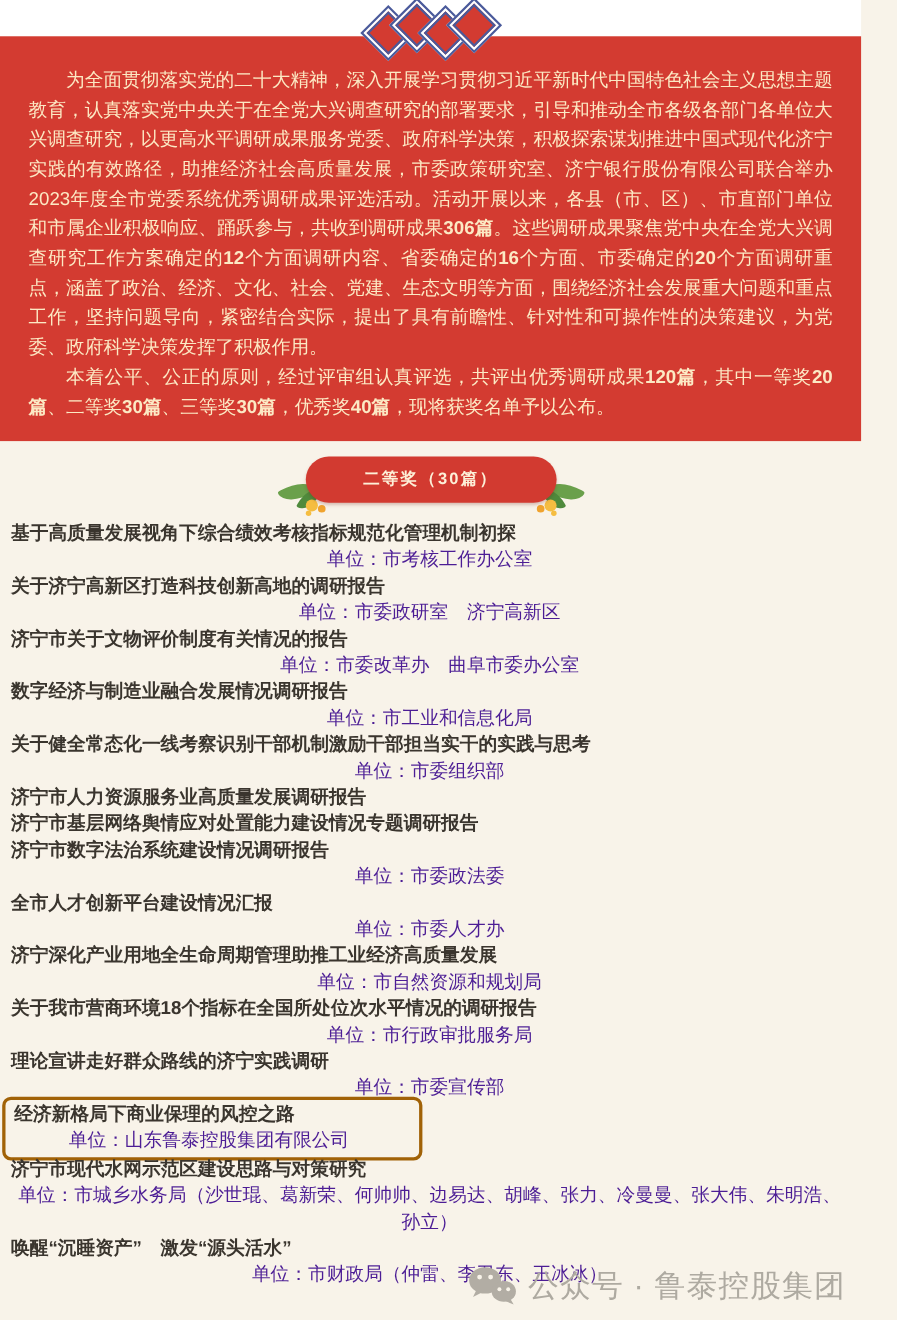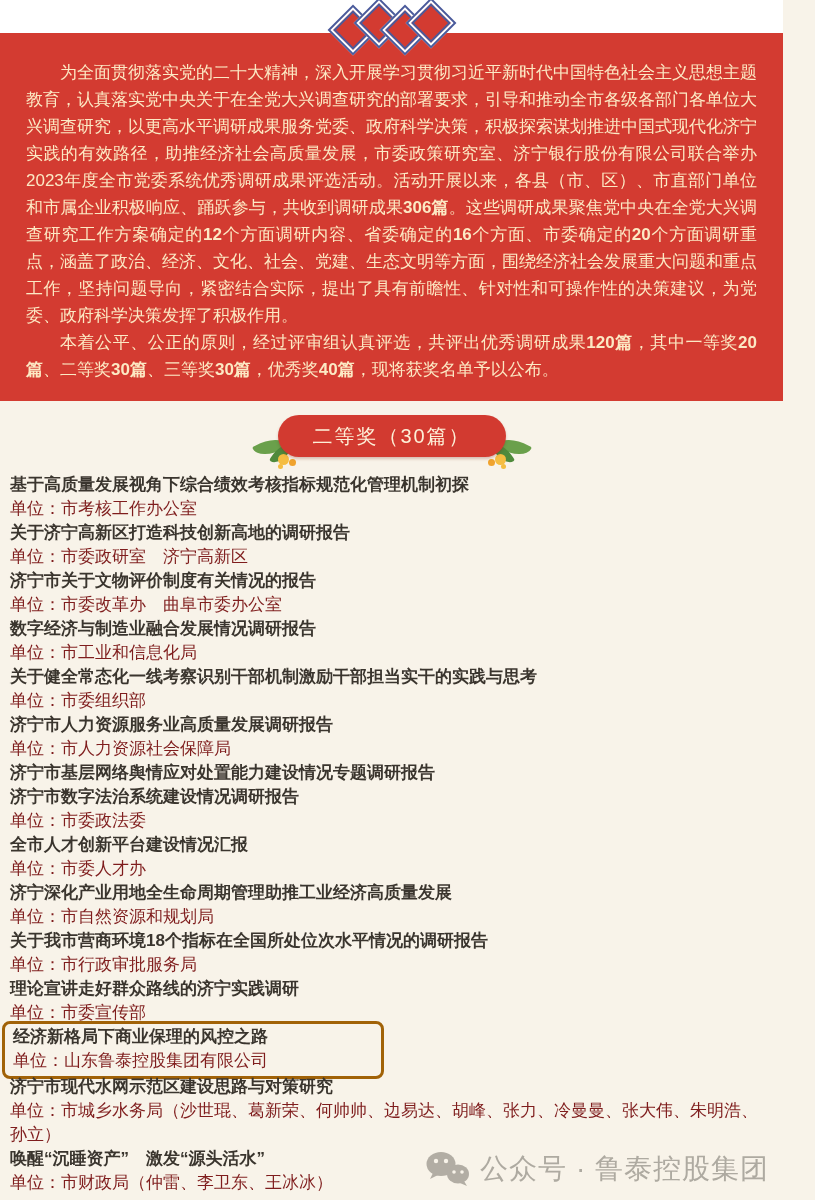--- a/index.html
+++ b/index.html
@@ -35,38 +35,38 @@
     font-size: 17px; line-height: 27px; text-align: justify;
   }
   .red-box p { margin: 0; text-indent: 2em; }
   .red-box b { font-weight: 700; }
 
   
   .ribbon-wrap { position: relative; width: 228px; margin: 14px auto 0 auto; height: 42px; }
   .ribbon-pill {
     position: relative; z-index: 2; height: 42px; line-height: 42px;
     background: #d23a30; color: #fdf0d8; border-radius: 22px;
-    text-align: center; font-size: 20px; font-weight: 400; letter-spacing: 2px;
+    text-align: center; font-size: 15px; font-weight: 700; letter-spacing: 2px;
     box-shadow: 0 2px 3px rgba(120,30,20,0.25);
   }
   .leaf-cluster { position: absolute; bottom: -14px; width: 64px; height: 38px; z-index: 1; }
   .leaf-cluster.left { left: -24px; }
   .leaf-cluster.right { right: -24px; transform: scaleX(-1); }
   .leaf1 { position: absolute; left: 0; top: 6px; width: 32px; height: 16px;
     background: #6aa04b; border-radius: 2px 100% 2px 100%; transform: rotate(-28deg); }
   .leaf2 { position: absolute; left: 15px; top: 14px; width: 24px; height: 13px;
     background: #4f8a3c; border-radius: 2px 100% 2px 100%; transform: rotate(-58deg); }
   .flower { position: absolute; left: 24px; top: 21px; width: 11px; height: 11px;
     border-radius: 50%; background: #f5bd41;
     box-shadow: 9px 3px 0 -2px #f0a32e, -3px 7px 0 -3px #f5bd41; }
 
   
   .award-list { margin-top: 16px; padding: 0 12px 0 10px; font-size: 17px; line-height: 24px; }
   .entry-title { font-weight: 700; color: #3a352e; }
-  .entry-unit { font-weight: 400; color: #7f1d1d; }
+  .entry-unit { font-weight: 400; color: #4c1d95; text-align: center; }
   .entry.highlighted {
     display: inline-block; border: 3px solid #a16207; border-radius: 8px;
     padding: 1px 14px 3px 8px; margin: -4px 0 -4px -8px; min-width: 382px;
   }
 
   
   .watermark {
     position: absolute; right: 14px; top: 1150px; z-index: 4;
     display: flex; align-items: center; gap: 9px;
     color: #aeaaa1; font-size: 28px; letter-spacing: 1px;
@@ -115,21 +115,20 @@
         <div class="entry-title">济宁市关于文物评价制度有关情况的报告</div>
         <div class="entry-unit">单位：市委改革办　曲阜市委办公室</div>
       </div><div class="entry">
         <div class="entry-title">数字经济与制造业融合发展情况调研报告</div>
         <div class="entry-unit">单位：市工业和信息化局</div>
       </div><div class="entry">
         <div class="entry-title">关于健全常态化一线考察识别干部机制激励干部担当实干的实践与思考</div>
         <div class="entry-unit">单位：市委组织部</div>
       </div><div class="entry">
         <div class="entry-title">济宁市人力资源服务业高质量发展调研报告</div>
-        <div class="entry-unit">单位：市人力资源社会保障局</div>
       </div><div class="entry">
         <div class="entry-title">济宁市基层网络舆情应对处置能力建设情况专题调研报告</div>
       </div><div class="entry">
         <div class="entry-title">济宁市数字法治系统建设情况调研报告</div>
         <div class="entry-unit">单位：市委政法委</div>
       </div><div class="entry">
         <div class="entry-title">全市人才创新平台建设情况汇报</div>
         <div class="entry-unit">单位：市委人才办</div>
       </div><div class="entry">
         <div class="entry-title">济宁深化产业用地全生命周期管理助推工业经济高质量发展</div>

